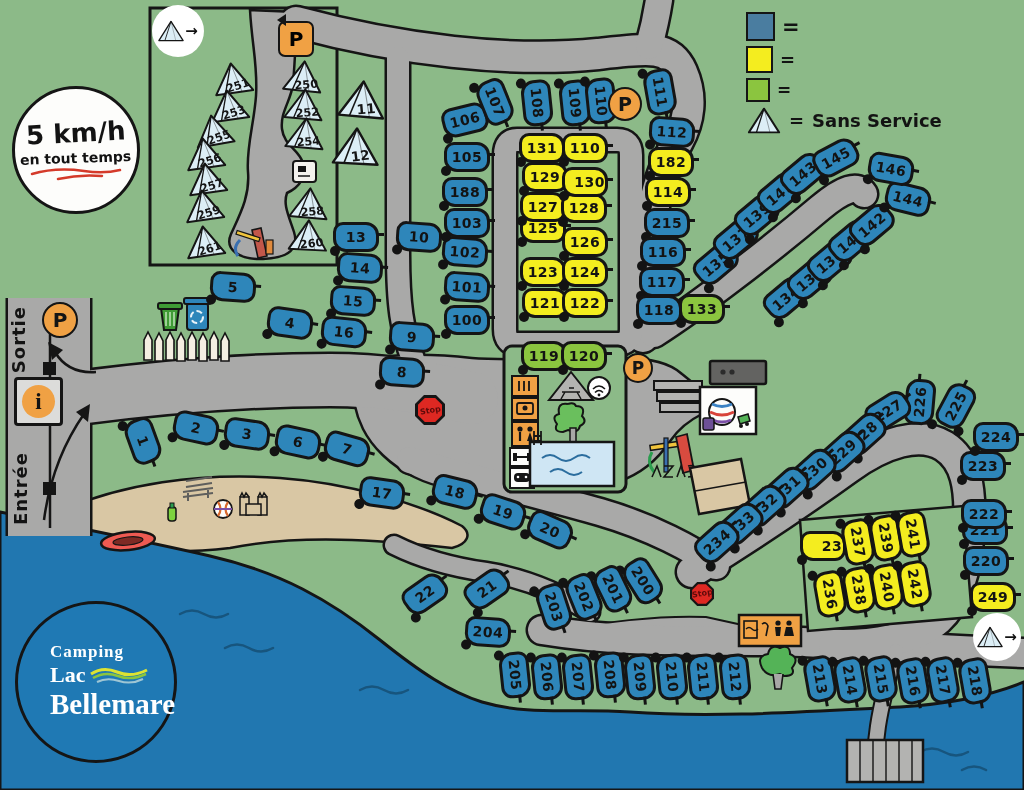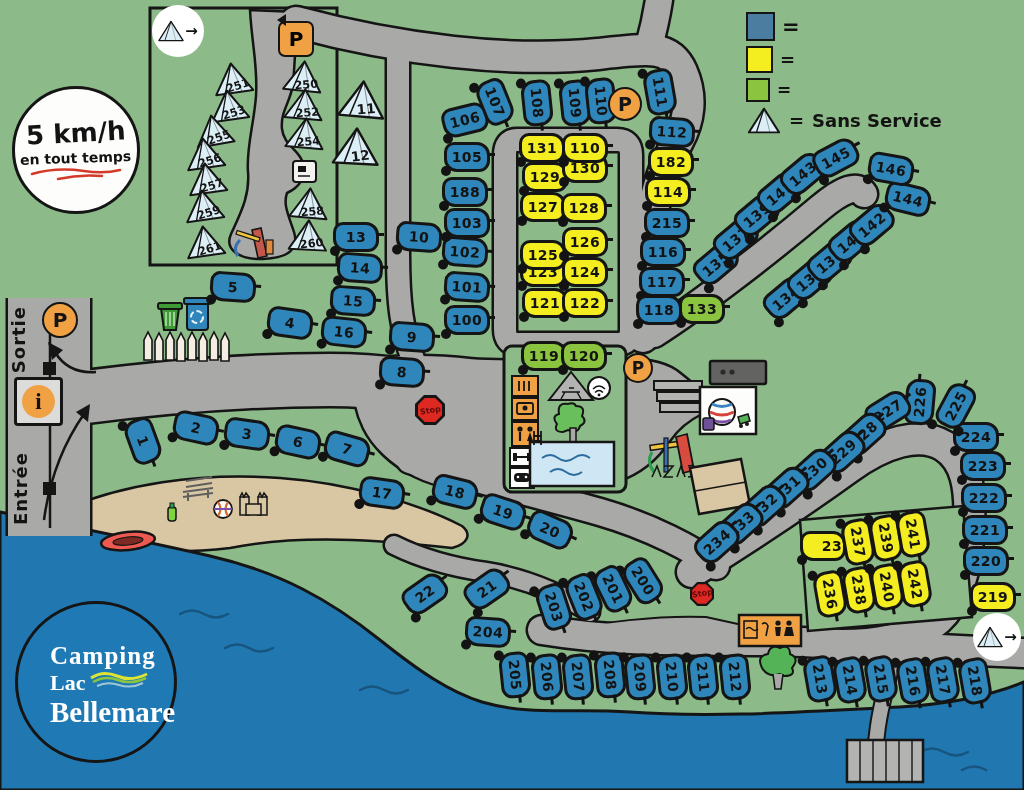--- a/index.html
+++ b/index.html
@@ -33,22 +33,22 @@
   .legend{position:absolute;left:746px;top:12px;width:278px}
   .lrow{display:flex;align-items:center;margin-bottom:5px;gap:7px;font-weight:600;color:#131313}
   .lrow .sw{border:2.5px solid #151515;flex:0 0 auto;box-sizing:border-box}
   .lrow-1{font-size:21px}.lrow-2{font-size:18px}.lrow-3{font-size:17px}.lrow-4{font-size:18px}
   .sw-b{width:29px;height:29px;background:#4a7da0}
   .sw-y{width:27px;height:27px;background:#f4ed1f}
   .sw-g{width:24px;height:24px;background:#8bc53f}
   .lrow .eq{margin-right:1px}
   .logo{position:absolute;left:15px;top:601px;width:162px;height:162px;border-radius:50%;background:#1f79b4;
         border:3px solid #151515;color:#fff;font-family:"Liberation Serif",serif;padding-top:38px;padding-left:32px;box-sizing:border-box}
-  .logo .l1{font-size:25px;font-weight:bold;letter-spacing:1px}
-  .logo .l2row{display:flex;align-items:flex-start;gap:4px}
+  .logo .l1{font-size:17px;font-weight:bold;letter-spacing:1px}
+  .logo .l2row{display:flex;align-items:center;gap:4px}
   .logo .l2{font-size:22px;font-weight:bold}
   .logo .l3{font-size:29px;font-weight:bold}
   .speed{position:absolute;left:12px;top:86px;width:128px;height:128px;border-radius:50%;background:#fdfdfb;
          border:3px solid #151515;display:flex;flex-direction:column;align-items:center;justify-content:center;color:#131313;box-sizing:border-box}
   .speed .s1{font-size:26px;font-weight:bold;transform:rotate(-3deg)}
   .speed .s2{font-size:14px;font-weight:600;margin-top:2px;transform:rotate(-2deg)}
   .info{position:absolute;left:14px;top:377px;width:49px;height:49px;background:#dcdcda;border:3px solid #151515;
         border-radius:4px;display:flex;align-items:center;justify-content:center;box-sizing:border-box}
   .info .ic{width:33px;height:33px;border-radius:50%;background:#f0a144;display:flex;align-items:center;justify-content:center;
             font-family:"Liberation Serif",serif;font-weight:bold;font-size:23px;color:#131313}
@@ -438,41 +438,41 @@
         <span class="num">122</span>
       </div>
       <div class="site t-y" style="--r: 0deg; left: 543px; top: 272px;">
         <span class="dot"></span>
         <span class="num">123</span>
       </div>
       <div class="site t-y" style="--r: 0deg; left: 585px; top: 272px;">
         <span class="dot"></span>
         <span class="num">124</span>
       </div>
-      <div class="site t-y" style="--r: 0deg; left: 543px; top: 255px;">
+      <div class="site t-y" style="--r: 0deg; left: 543px; top: 228px;">
         <span class="dot"></span>
         <span class="num">125</span>
       </div>
       <div class="site t-y" style="--r: 0deg; left: 585px; top: 242px;">
         <span class="dot"></span>
         <span class="num">126</span>
       </div>
       <div class="site t-y" style="--r: 0deg; left: 543px; top: 207px;">
         <span class="dot"></span>
         <span class="num">127</span>
       </div>
       <div class="site t-y" style="--r: 0deg; left: 584px; top: 208px;">
         <span class="dot"></span>
         <span class="num">128</span>
       </div>
       <div class="site t-y" style="--r: 0deg; left: 545px; top: 177px;">
         <span class="dot"></span>
         <span class="num">129</span>
       </div>
-      <div class="site t-y" style="--r: 0deg; left: 585px; top: 168px;">
+      <div class="site t-y" style="--r: 0deg; left: 585px; top: 182px; justify-content: flex-end;">
         <span class="dot"></span>
         <span class="num">130</span>
       </div>
       <div class="site t-y" style="--r: 0deg; left: 542px; top: 148px;">
         <span class="dot"></span>
         <span class="num">131</span>
       </div>
       <div class="site t-y" style="--r: 0deg; left: 585px; top: 148px;">
         <span class="dot"></span>
         <span class="num">110</span>
@@ -604,39 +604,39 @@
       <div class="site t-b" style="--r: 80deg; left: 943px; top: 680px;">
         <span class="dot"></span>
         <span class="num">217</span>
       </div>
       <div class="site t-b" style="--r: 80deg; left: 975px; top: 681px;">
         <span class="dot"></span>
         <span class="num">218</span>
       </div>
       <div class="site t-y" style="--r: 0deg; left: 993px; top: 597px;">
         <span class="dot"></span>
-        <span class="num">219</span>
+        <span class="num">249</span>
       </div>
       <div class="site t-b" style="--r: 0deg; left: 986px; top: 561px;">
         <span class="dot"></span>
         <span class="num">220</span>
       </div>
       <div class="site t-b" style="--r: 0deg; left: 985px; top: 530px;">
         <span class="dot"></span>
         <span class="num">221</span>
       </div>
-      <div class="site t-b" style="--r: 0deg; left: 984px; top: 498px;">
+      <div class="site t-b" style="--r: 0deg; left: 984px; top: 514px;">
         <span class="dot"></span>
         <span class="num">222</span>
       </div>
       <div class="site t-b" style="--r: 0deg; left: 983px; top: 466px;">
         <span class="dot"></span>
         <span class="num">223</span>
       </div>
-      <div class="site t-b" style="--r: 0deg; left: 976px; top: 437px; text-align: center;">
+      <div class="site t-b" style="--r: 0deg; left: 996px; top: 437px; text-align: center;">
         <span class="dot"></span>
         <span class="num">224</span>
       </div>
       <div class="site t-b" style="--r: -62deg; left: 956px; top: 406px;">
         <span class="dot"></span>
         <span class="num">225</span>
       </div>
       <div class="site t-b" style="--r: -85deg; left: 920px; top: 402px;">
         <span class="dot"></span>
         <span class="num">226</span>

